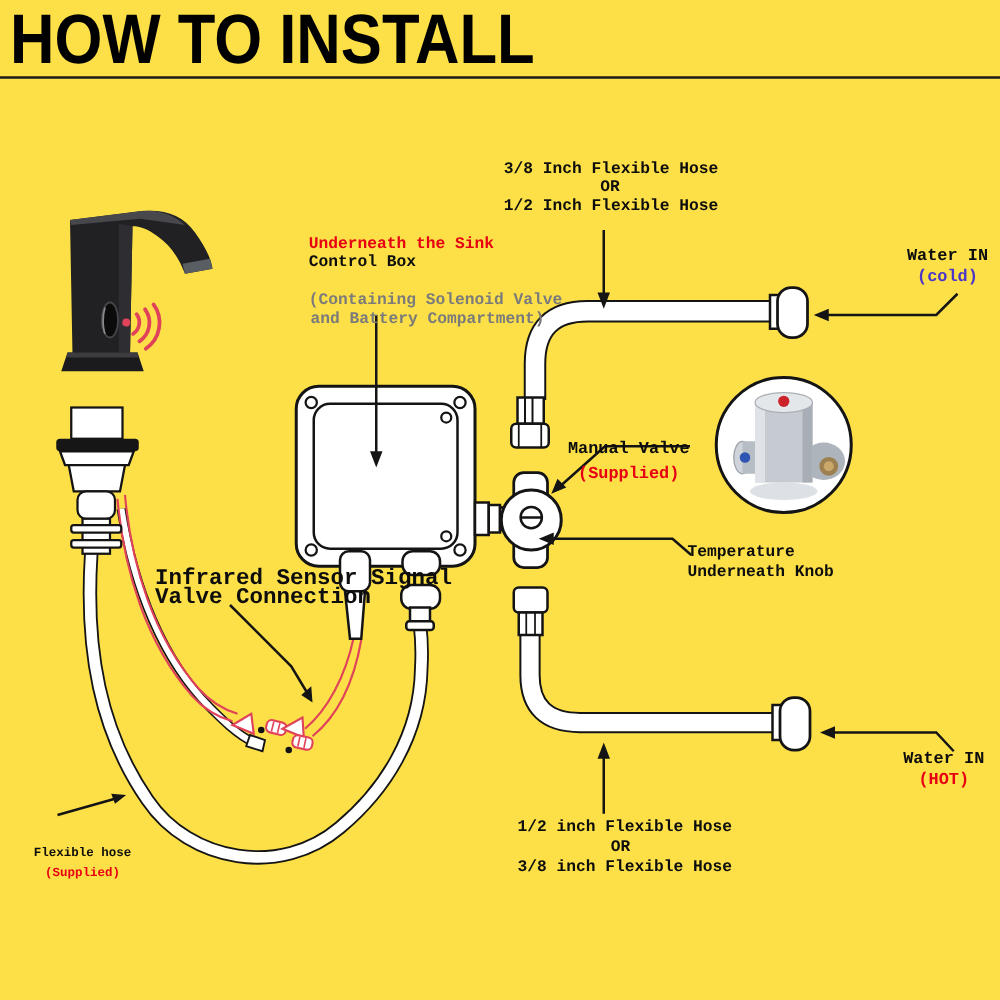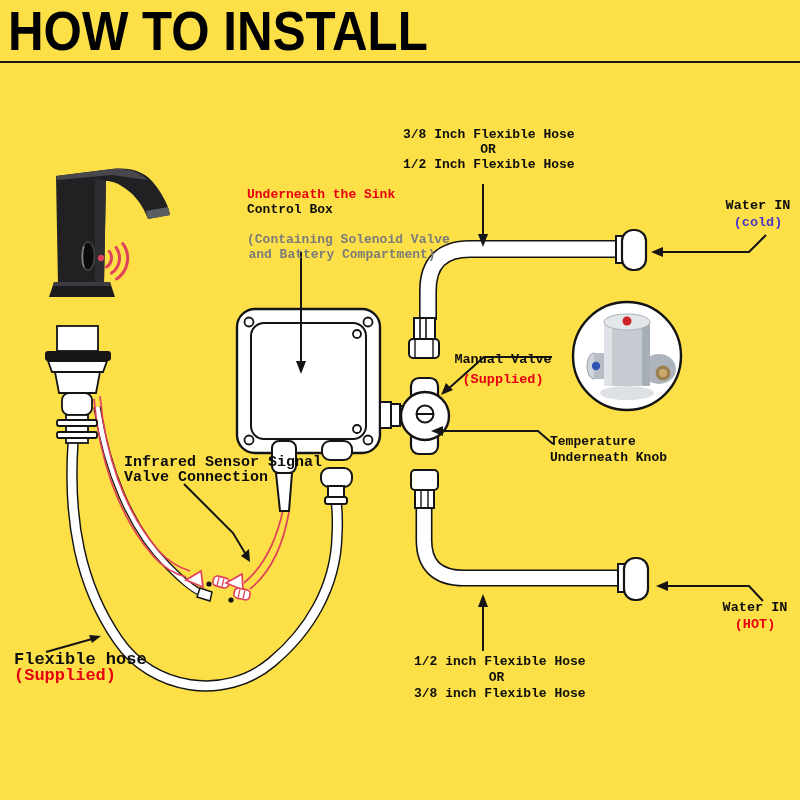--- a/index.html
+++ b/index.html
@@ -13,24 +13,24 @@
   .lbl .line{white-space:nowrap;}
   .red{color:var(--label_red,#e60012);}
   .blue{color:var(--cold_blue,#4b36c8);}
   .gray{color:var(--note_gray,#7b7b7b);}
   #top-hose-label{left:403px;top:127px;width:170px;text-align:center;font-size:13px;line-height:15px;}
   #water-in-cold-label{left:703px;top:197px;width:110px;text-align:center;font-size:13.5px;line-height:17px;}
   #control-box-label{left:247px;top:188px;width:195px;text-align:left;font-size:13px;line-height:14.5px;}
   #control-box-label .sub{width:190px;text-align:center;margin-top:16px;}
   #manual-valve-label{left:448px;top:308px;width:110px;text-align:center;font-size:13.5px;line-height:20px;margin-top:42px;}
   #temp-knob-label{left:550px;top:434px;width:140px;text-align:left;font-size:13px;line-height:16px;}
-  #infrared-label{left:124px;top:456px;width:140px;text-align:right;font-size:15px;line-height:14.5px;}
+  #infrared-label{left:124px;top:456px;width:140px;text-align:right;font-size:18px;line-height:14.5px;}
   #water-in-hot-label{left:705px;top:599px;width:100px;text-align:center;font-size:13.5px;line-height:17px;}
   #bottom-hose-label{left:414px;top:654px;width:165px;text-align:center;font-size:13px;line-height:16px;}
-  #flexible-hose-label{left:14px;top:652px;width:104px;text-align:left;font-size:17px;line-height:16px;}
+  #flexible-hose-label{left:14px;top:676px;width:104px;text-align:center;font-size:10px;line-height:16px;}
 </style>
 </head>
 <body>
 
 <div class="stage">
 
   <div class="title">HOW TO INSTALL</div>
   <div class="rule"></div>
 
   <svg class="art" width="800" height="800" viewBox="0 0 800 800">

